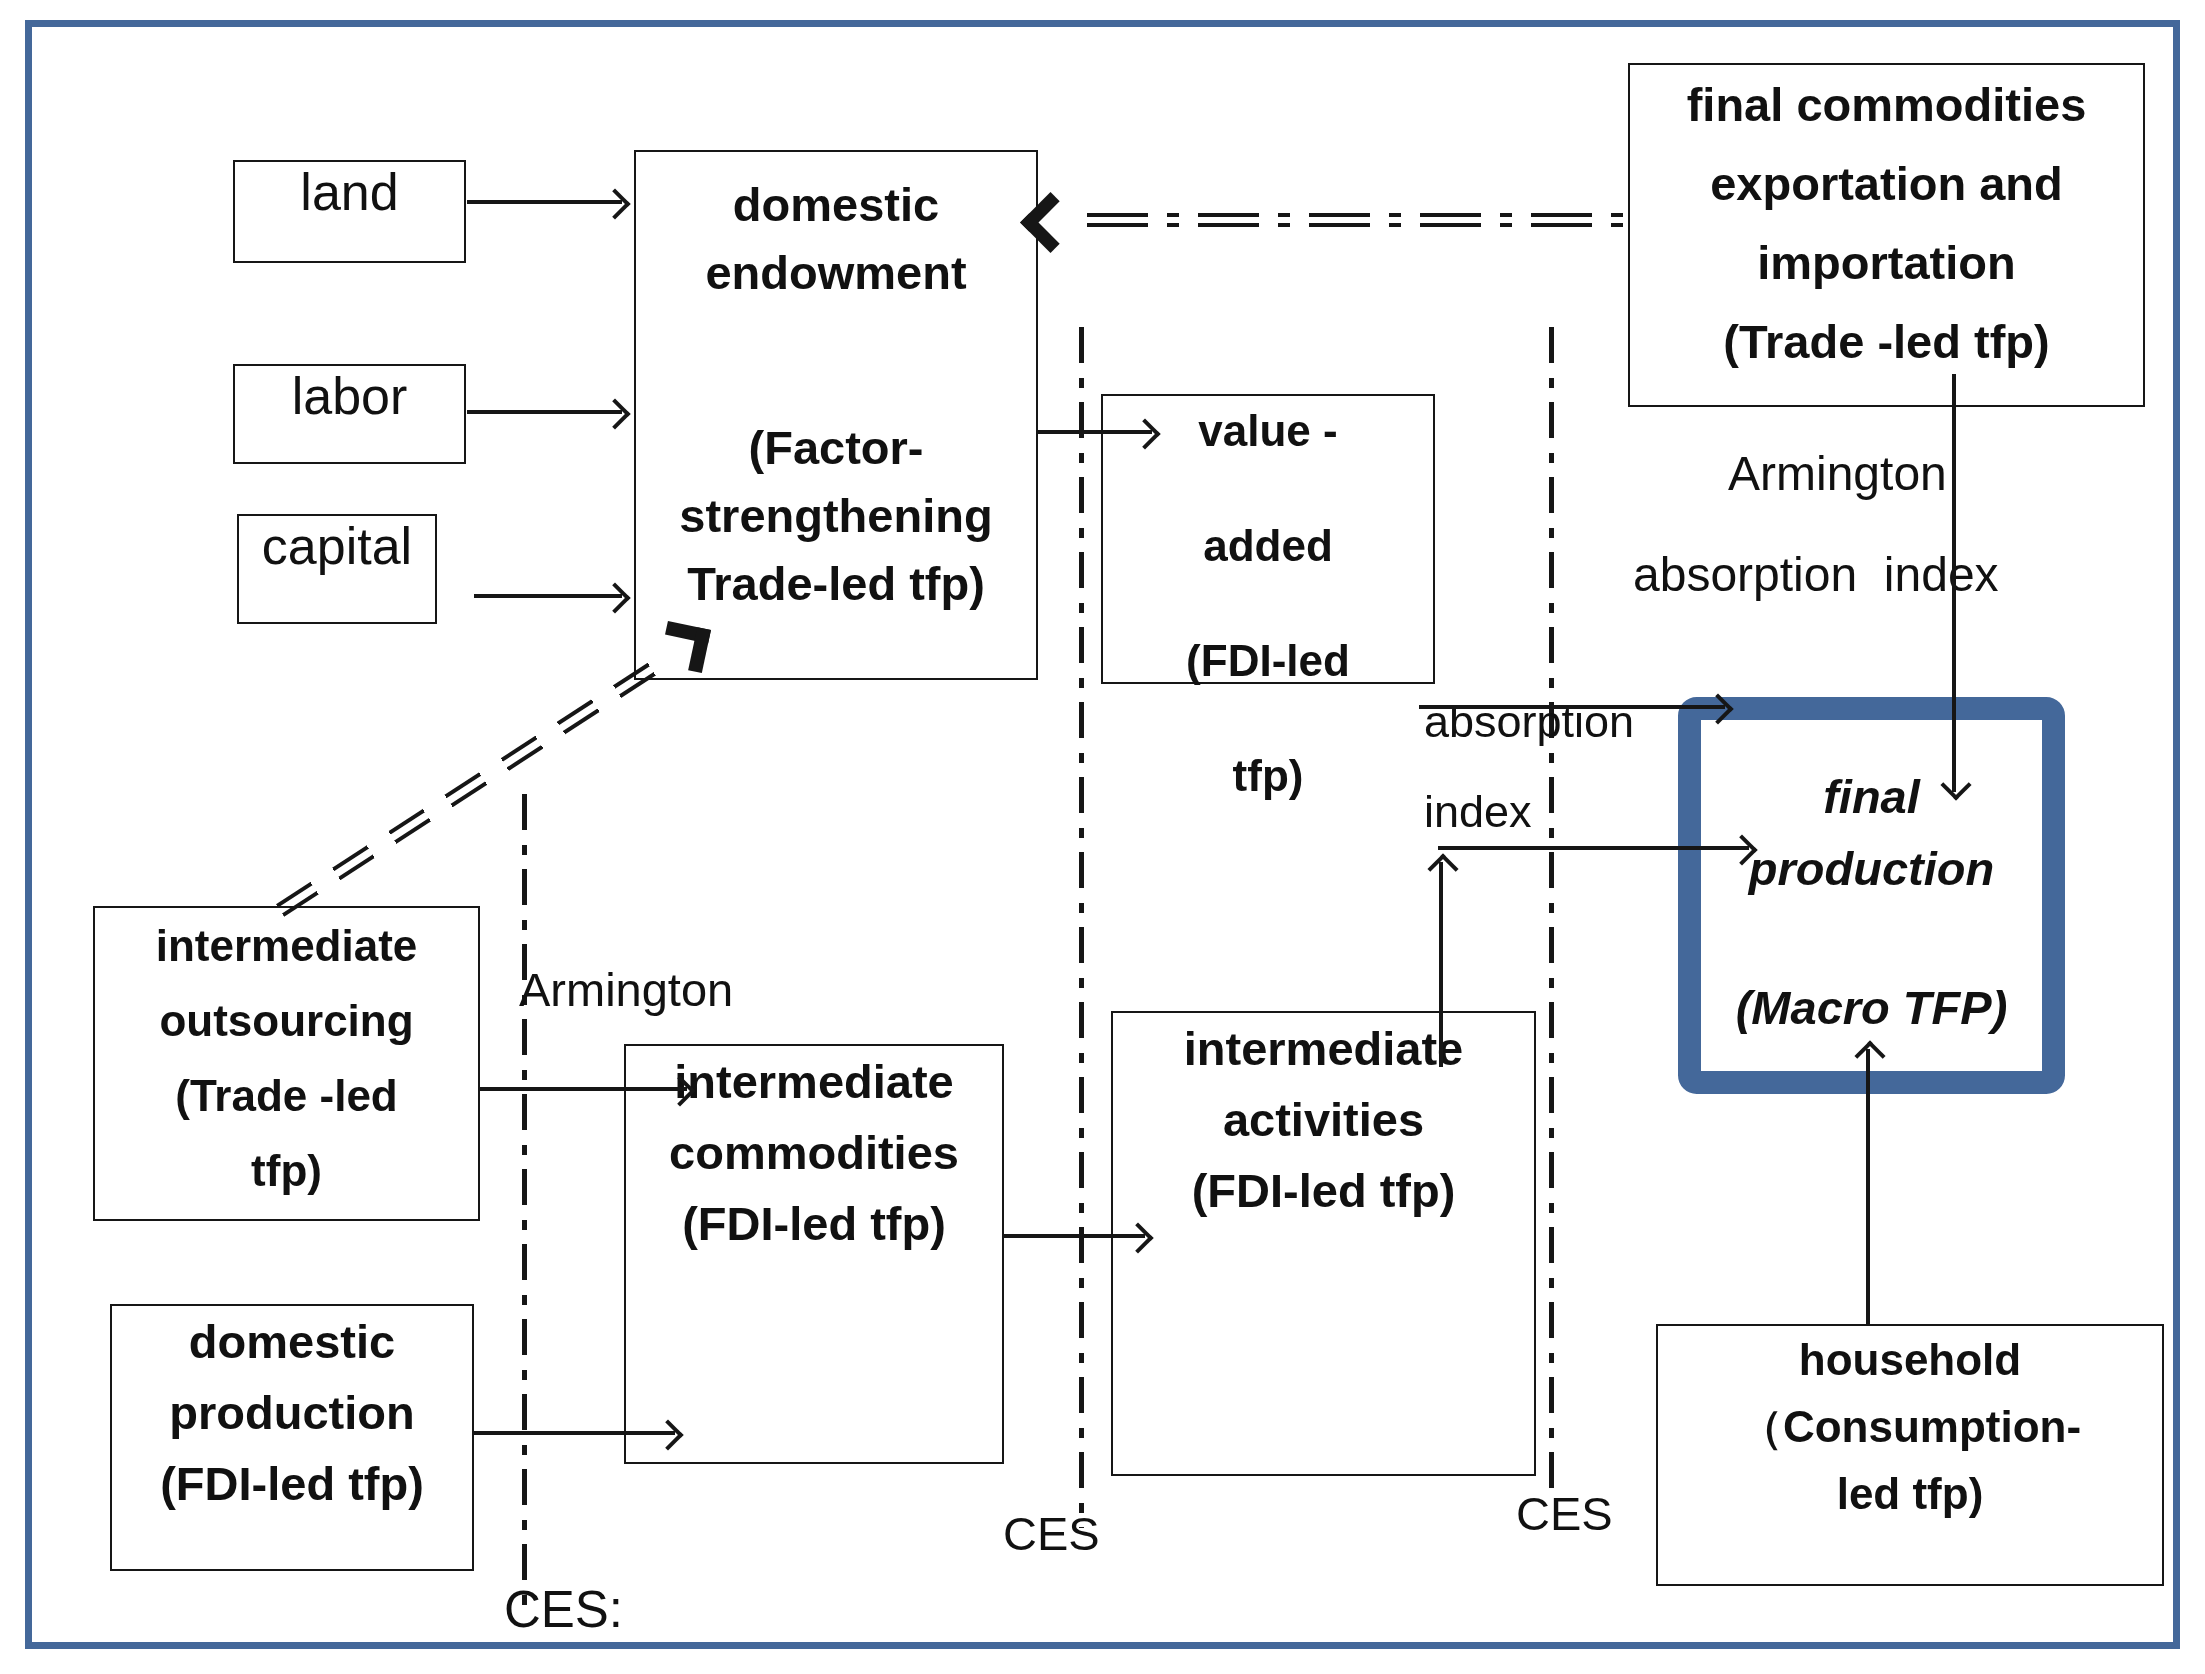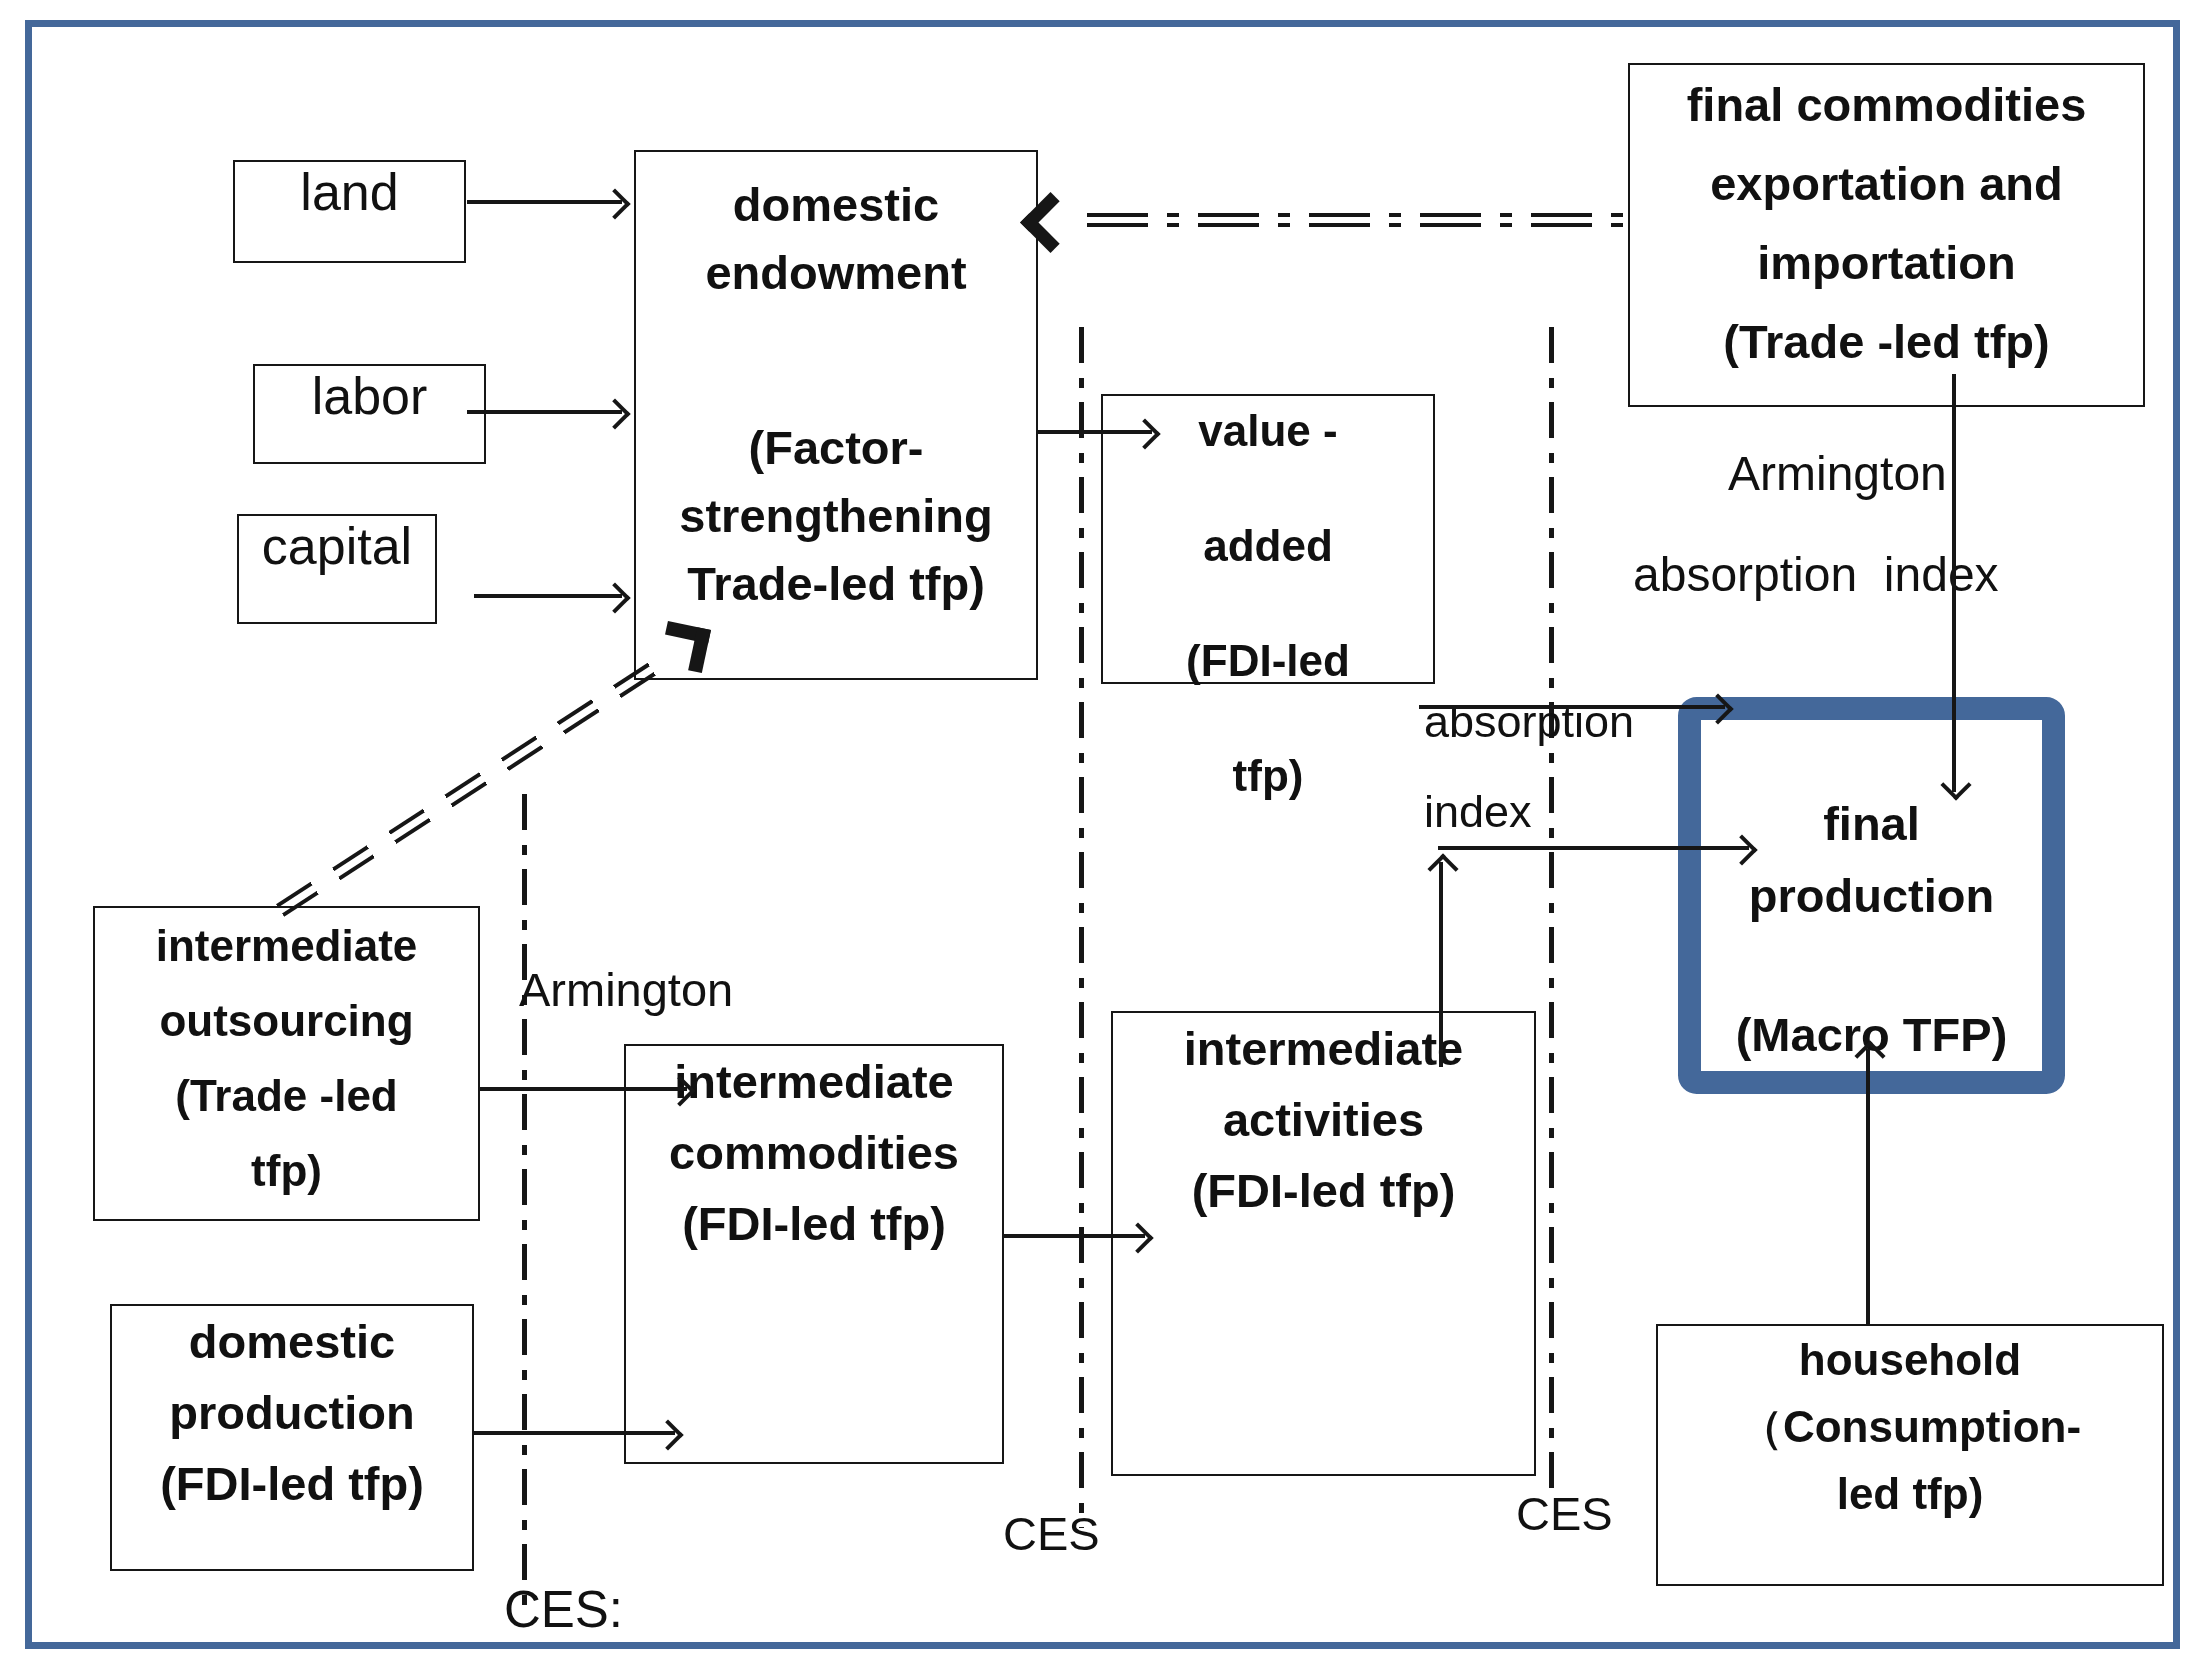--- a/index.html
+++ b/index.html
@@ -53,21 +53,21 @@
 
   <div class="frame"></div>
 
   <div class="vdash" style="left:522px; top:794px; height:820px;"></div>
   <div class="vdash" style="left:1079px; top:327px; height:1201px;"></div>
   <div class="vdash" style="left:1549px; top:327px; height:1161px;"></div>
 
   <div class="box plainbox" style="left:233px; top:160px; width:233px; height:103px; font-size:52px;">
     <span>land</span>
   </div>
-  <div class="box plainbox" style="left:233px; top:364px; width:233px; height:100px; font-size:52px;margin-left:20px;">
+  <div class="box plainbox" style="left:233px; top:364px; width:233px; height:100px; font-size:52px;">
     <span>labor</span>
   </div>
   <div class="box plainbox" style="left:237px; top:514px; width:200px; height:110px; font-size:52px;">
     <span>capital</span>
   </div>
 
   <div class="box" style="left:634px; top:150px; width:404px; height:530px; font-size:47px; line-height:68px; justify-content:flex-start; padding-top:18.7px;">
     <span>domestic</span>
     <span>endowment</span>
     <span style="margin-top:107px;">(Factor-</span>
@@ -82,21 +82,21 @@
     <span>tfp)</span>
   </div>
 
   <div class="box" style="left:1628px; top:63px; width:517px; height:344px; font-size:47px; line-height:79px;">
     <span>final commodities</span>
     <span>exportation and</span>
     <span>importation</span>
     <span>(Trade -led tfp)</span>
   </div>
 
-  <div class="box" style="left:1678px; top:697px; width:387px; height:397px; border:23px solid #44689A; border-radius:18.7px; font-size:47px; line-height:72px; justify-content:flex-end; padding-top:14.7px;">
+  <div class="box" style="left:1678px; top:697px; width:387px; height:397px; border:23px solid #44689A; border-radius:18.7px; font-size:47px; line-height:72px; justify-content:center; padding-top:14.7px;font-style:italic;">
     <span>final</span>
     <span>production</span>
     <span style="margin-top:67px;">(Macro TFP)</span>
   </div>
 
   <div class="box" style="left:93px; top:906px; width:387px; height:315px; font-size:44px; line-height:75px;">
     <span>intermediate</span>
     <span>outsourcing</span>
     <span>(Trade -led</span>
     <span>tfp)</span>

